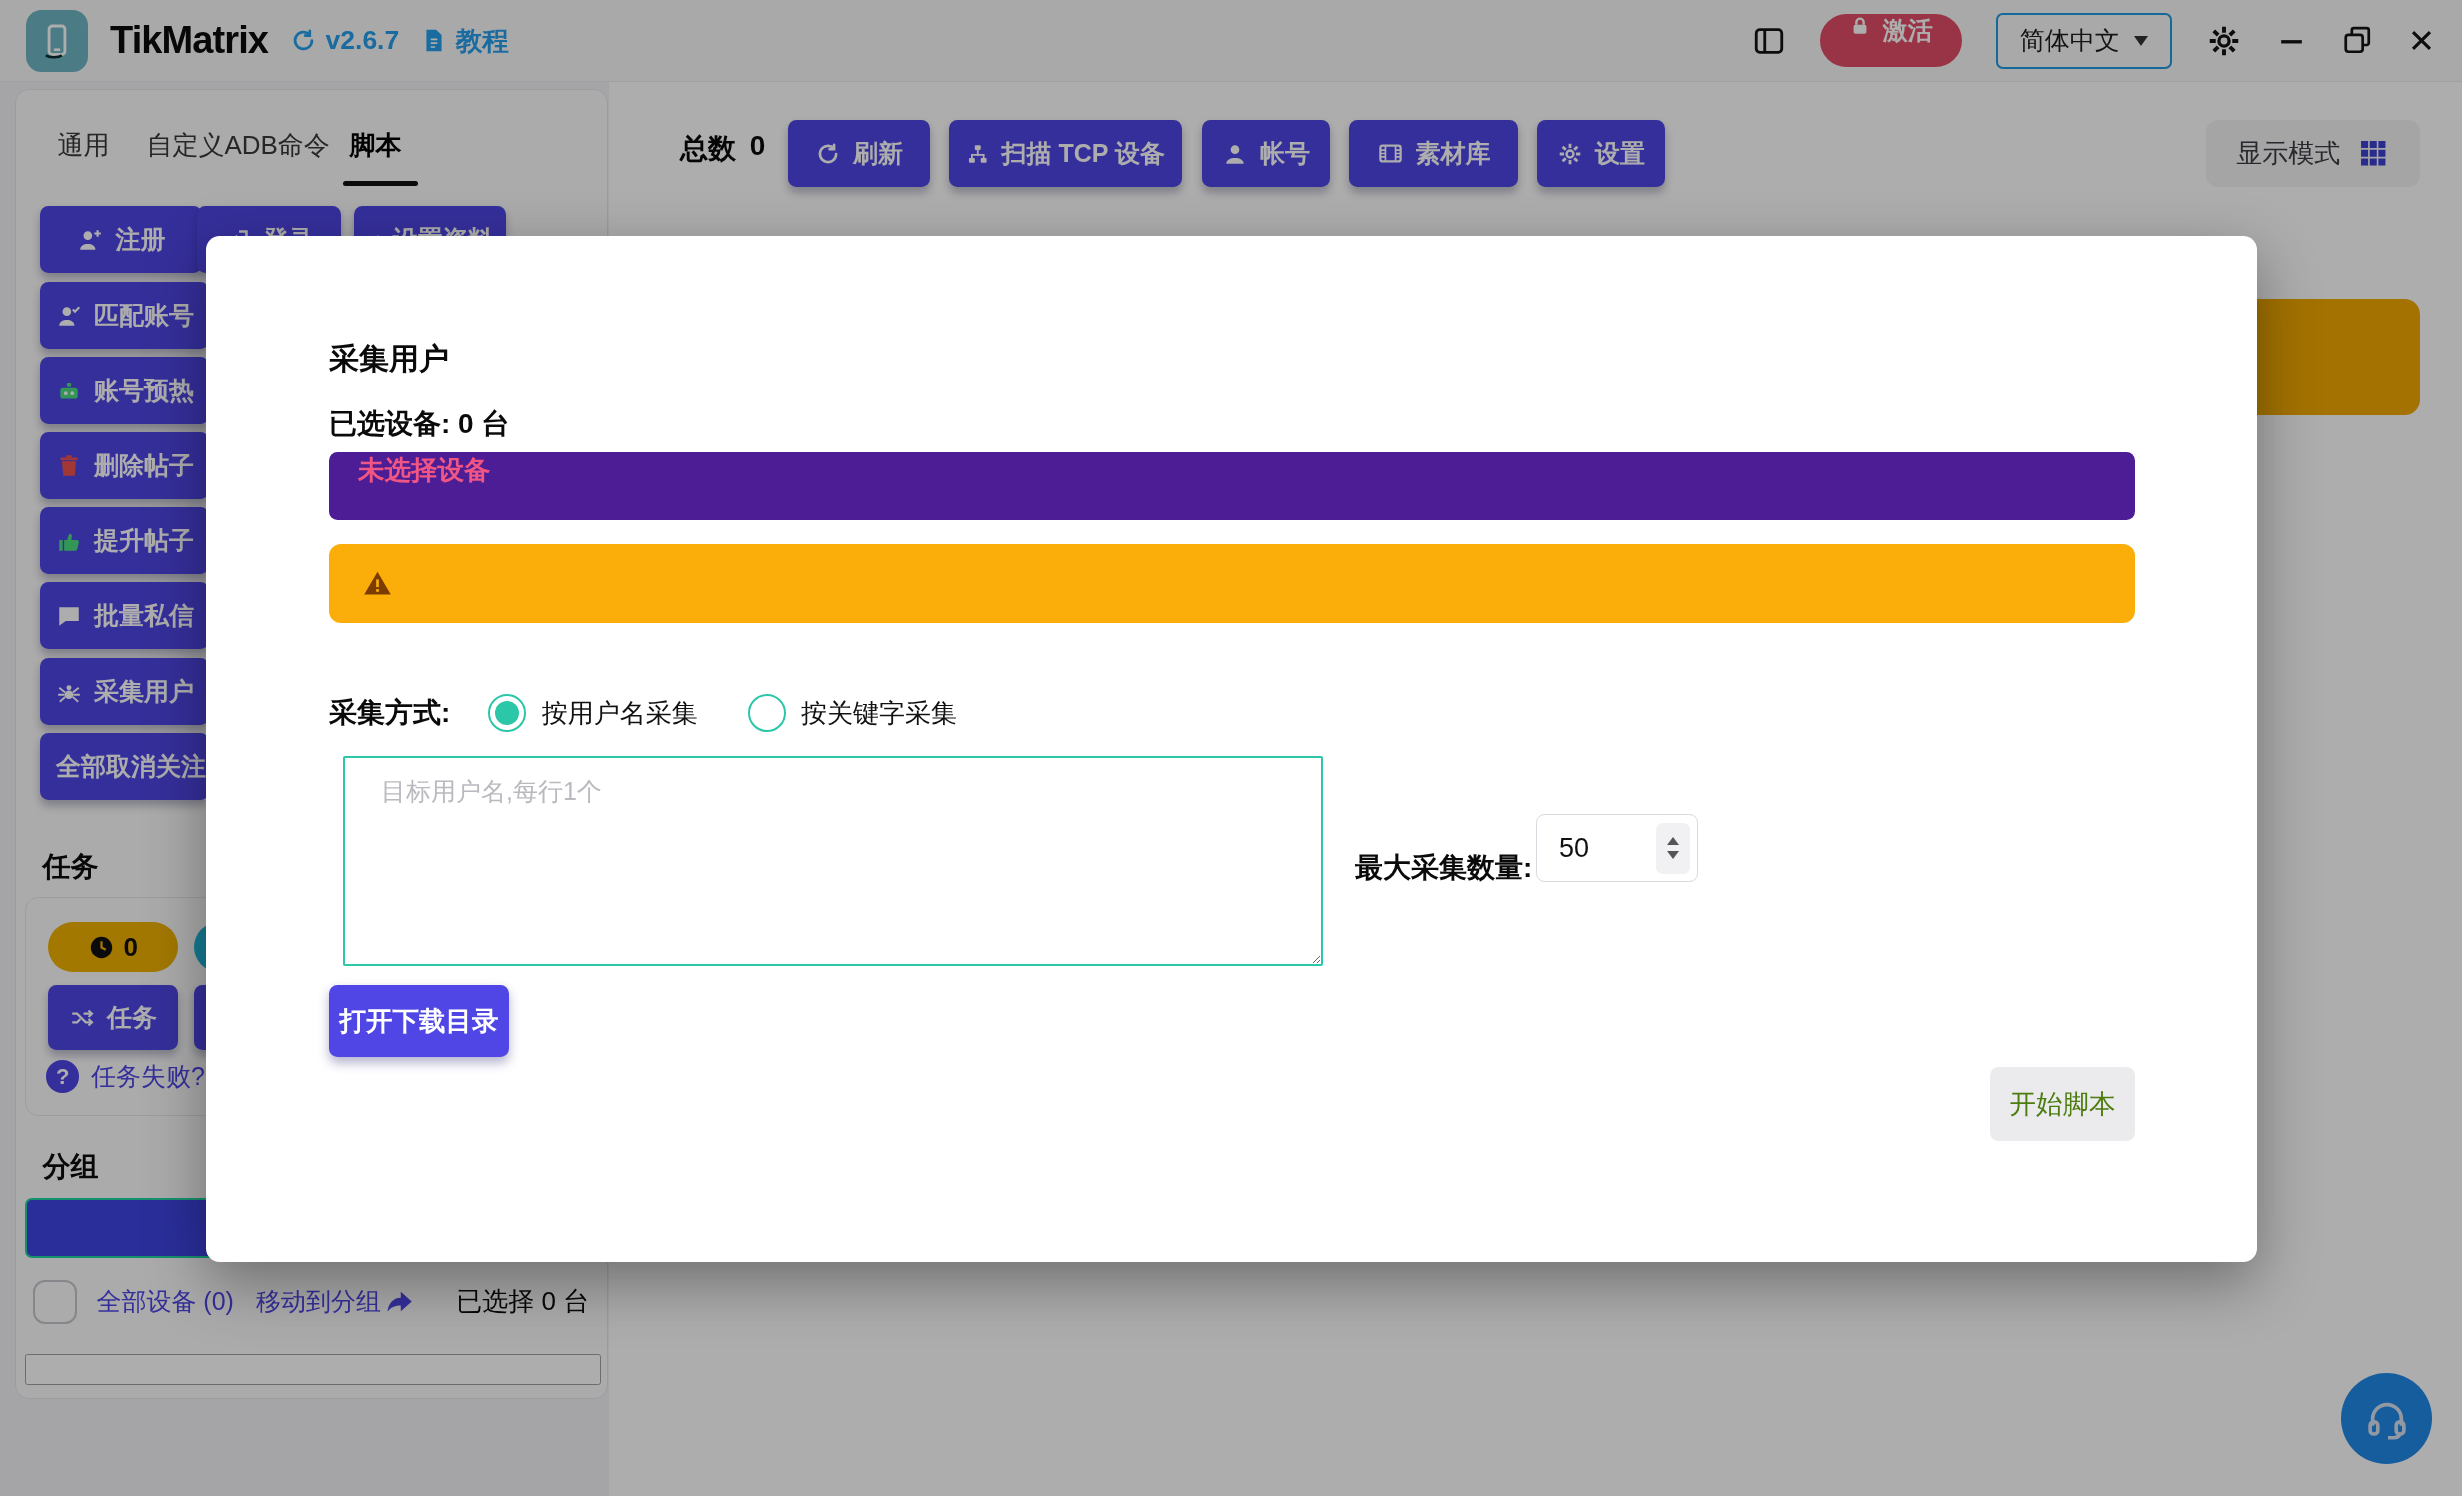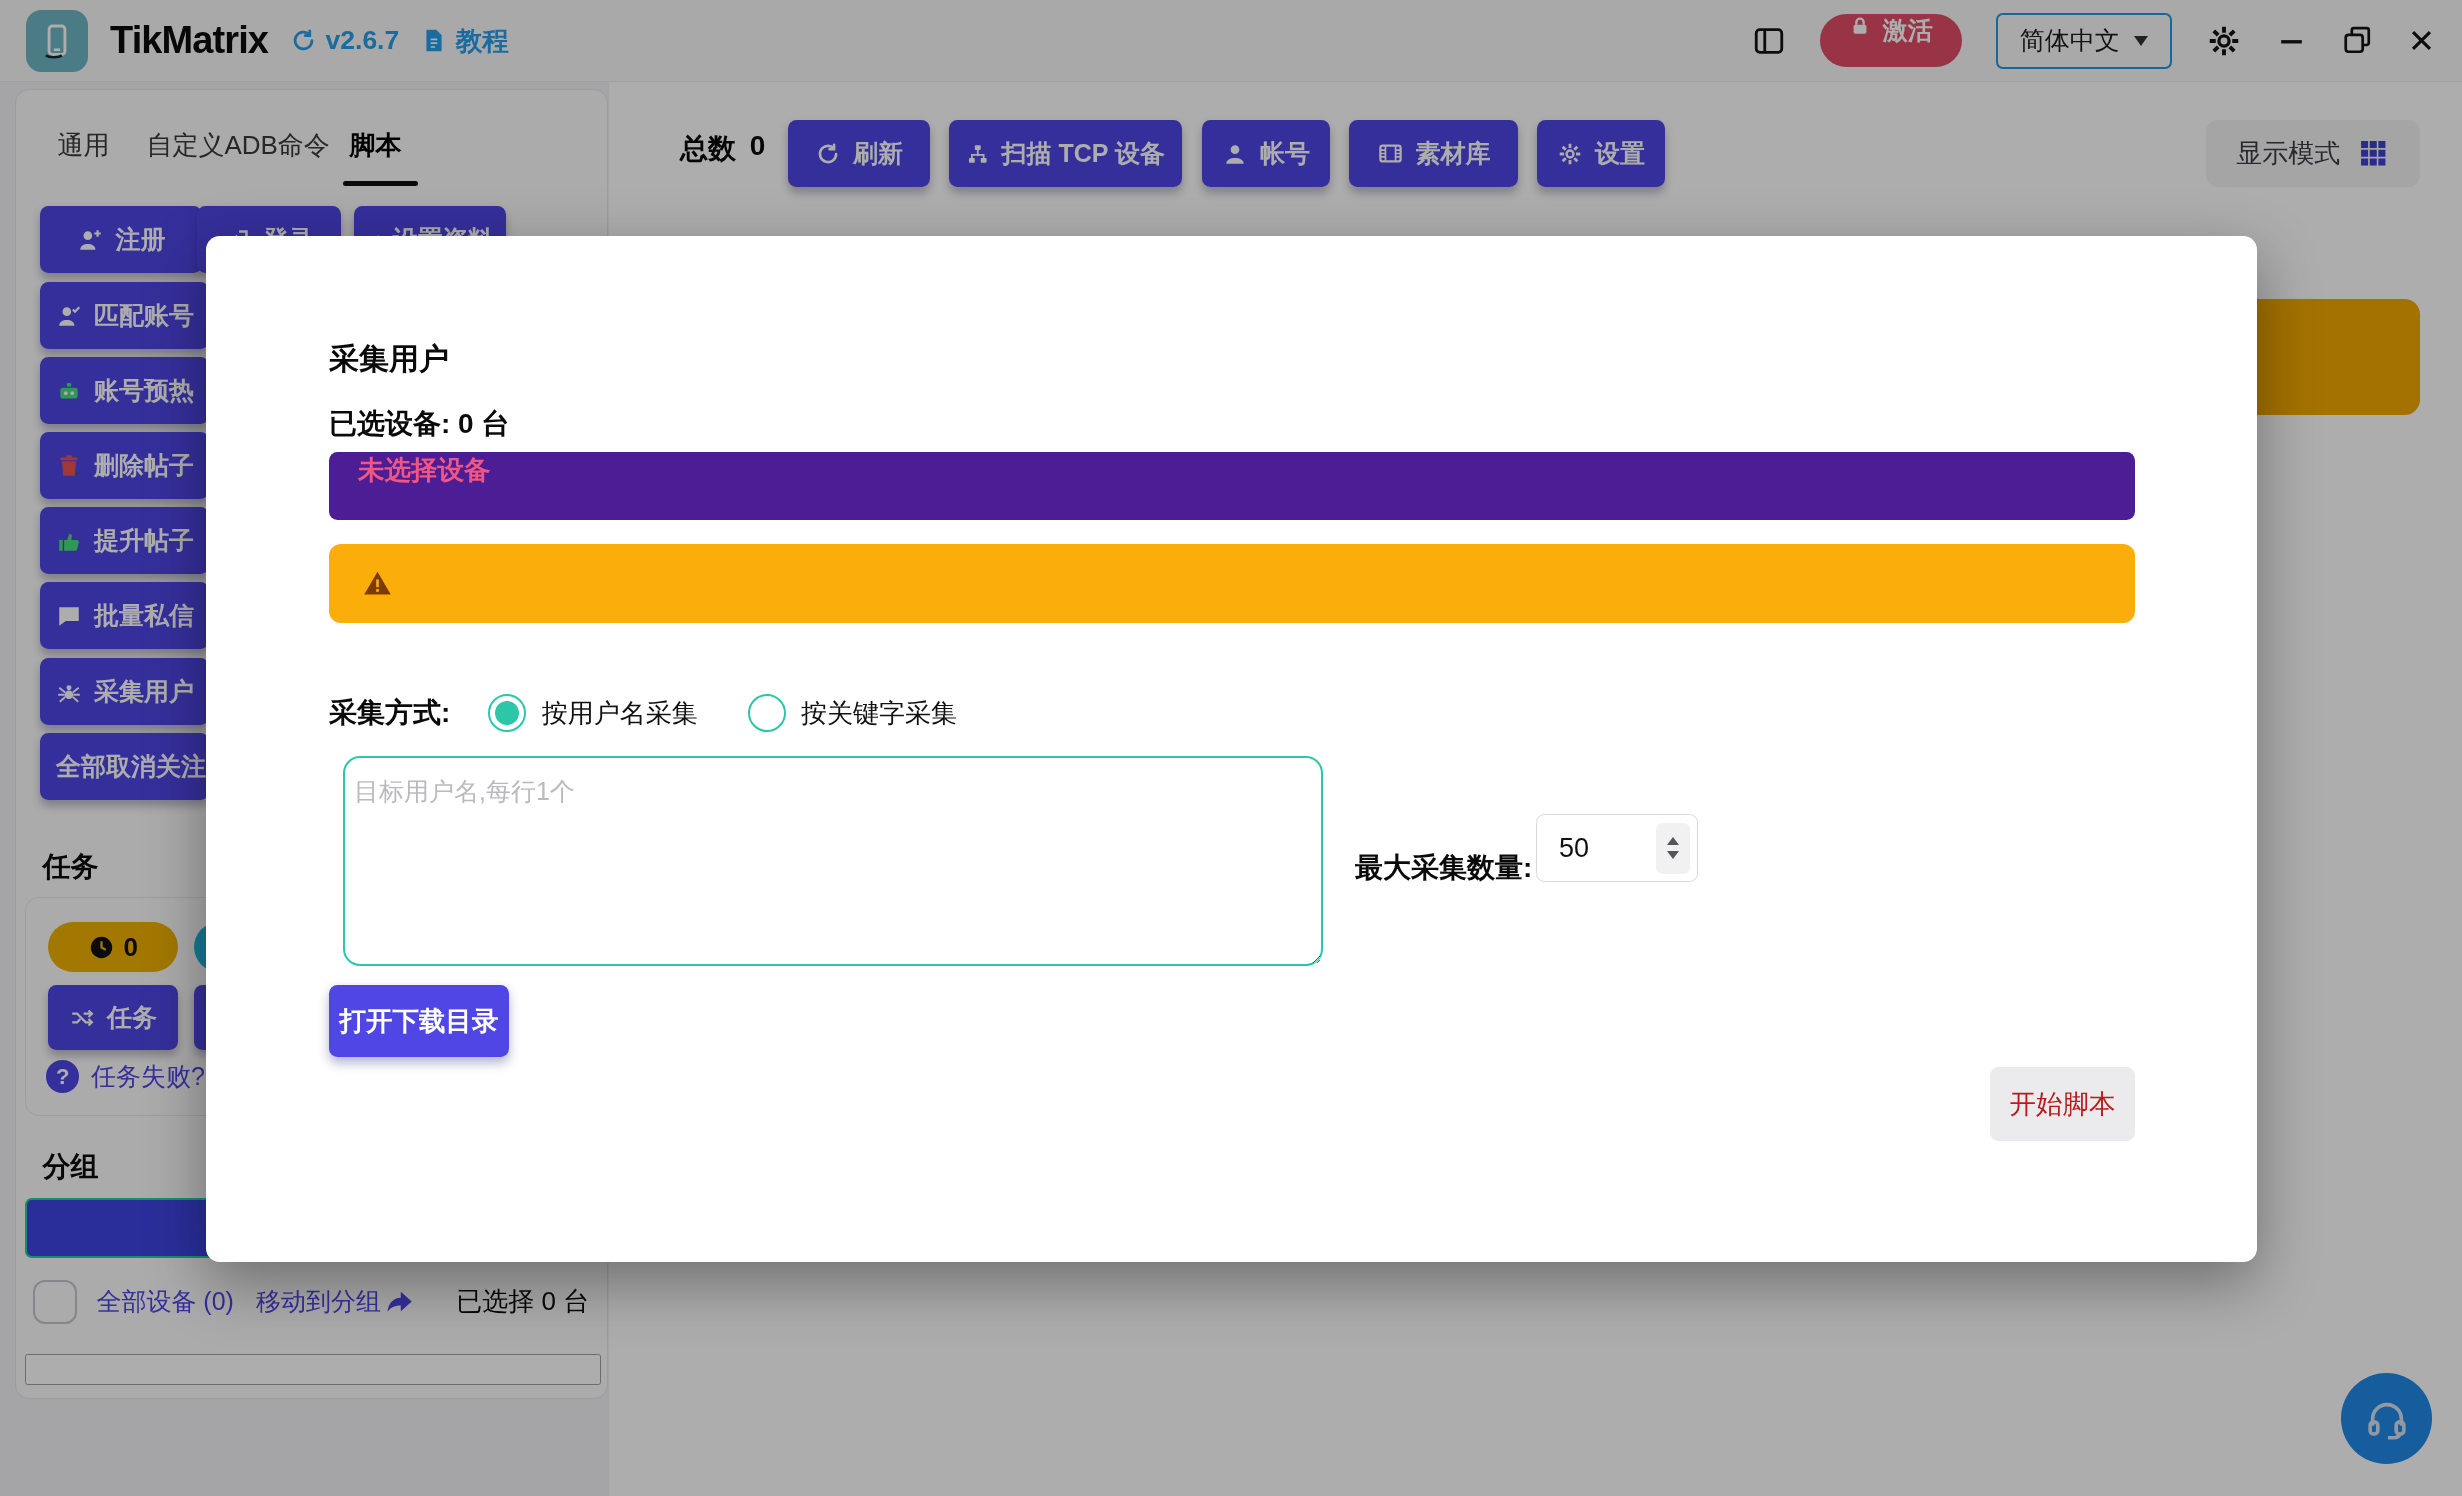--- a/index.html
+++ b/index.html
@@ -59,30 +59,30 @@
   .device-panel{position:absolute;left:123px;top:216px;width:1806px;height:68px;background:#4c1d95;border-radius:8.5px;display:flex;align-items:flex-start;padding:0 29px}
   .no-device{color:var(--pink);font-size:26.5px;font-weight:700}
   .warning-box{position:absolute;left:123px;top:308px;width:1806px;background:var(--amber);border-radius:12px;padding:20.5px 32.5px;color:var(--amber-dark);font-size:26px;line-height:38px;font-weight:600}
   .warning-box svg{vertical-align:-5.1px;margin-right:17px}
   .method-row{position:absolute;left:123px;top:458px;display:flex;align-items:center}
   .method-label{font-size:28px;font-weight:700;color:#0a0a0a;margin-right:38px}
   .radio-group{display:flex;align-items:center;gap:15.4px;margin-right:50px;cursor:pointer}
   .radio{width:38px;height:38px;border-radius:50%;border:2.6px solid var(--radio-teal);background:#fff;display:flex;align-items:center;justify-content:center}
   .radio.checked::after{content:"";width:24px;height:24px;border-radius:50%;background:var(--radio-teal)}
   .radio-label{font-size:26px;color:#111}
-  .target-textarea{position:absolute;left:137px;top:520px;width:980px;height:210px;border:2.6px solid var(--radio-teal);border-radius:17px;padding:17px 9px;font-size:25px;color:#333;font-family:"Liberation Sans","DejaVu Sans",sans-serif;resize:both;outline:none}
+  .target-textarea{position:absolute;left:137px;top:520px;width:980px;height:210px;border:2.6px solid var(--radio-teal);border-radius:2px;padding:17px 36px;font-size:25px;color:#333;font-family:"Liberation Sans","DejaVu Sans",sans-serif;resize:both;outline:none}
   .target-textarea::placeholder{color:#b9b9bf}
   .count-label{position:absolute;left:1149px;top:613px;font-size:28px;font-weight:700;color:#0a0a0a}
   .count-wrap{position:absolute;left:1330px;top:578px;width:162px;height:68px}
   .count-input{width:100%;height:100%;border:1.7px solid #d8d8de;border-radius:8.5px;font-size:27px;color:#111;padding:0 48px 0 22px;outline:none;font-family:inherit}
   .spinner{position:absolute;right:7.7px;top:8.5px;width:34px;height:51px;background:#f1f1f3;border-radius:6.8px;display:flex;flex-direction:column;align-items:center;justify-content:center;gap:6.8px;cursor:pointer}
   .chev-up{width:0;height:0;border-left:6.8px solid transparent;border-right:6.8px solid transparent;border-bottom:8.5px solid #555}
   .chev-down{width:0;height:0;border-left:6.8px solid transparent;border-right:6.8px solid transparent;border-top:8.5px solid #555}
   .download-btn{position:absolute;left:123px;top:749px;width:180px;height:72px;background:var(--indigo);color:#fff;font-size:26.5px;font-weight:700;border:none;border-radius:8.5px;box-shadow:0 5.1px 10.3px rgba(40,40,120,.35);cursor:pointer}
-  .start-btn{position:absolute;left:1784px;top:831px;width:145px;height:74px;background:#ebebee;color:#b91c1c;font-size:26.5px;border:none;border-radius:8.5px}
+  .start-btn{position:absolute;left:1784px;top:831px;width:145px;height:74px;background:#ebebee;color:#4d7c0f;font-size:26.5px;border:none;border-radius:8.5px}
 
   .fab{position:absolute;left:2341px;top:1373px;width:91px;height:91px;border-radius:50%;background:#2089e8;z-index:40;display:flex;align-items:center;justify-content:center;cursor:pointer}
 </style>
 </head>
 <body>
 
 <div id="app">
 
   <header class="titlebar">
     <div class="tb-left">

